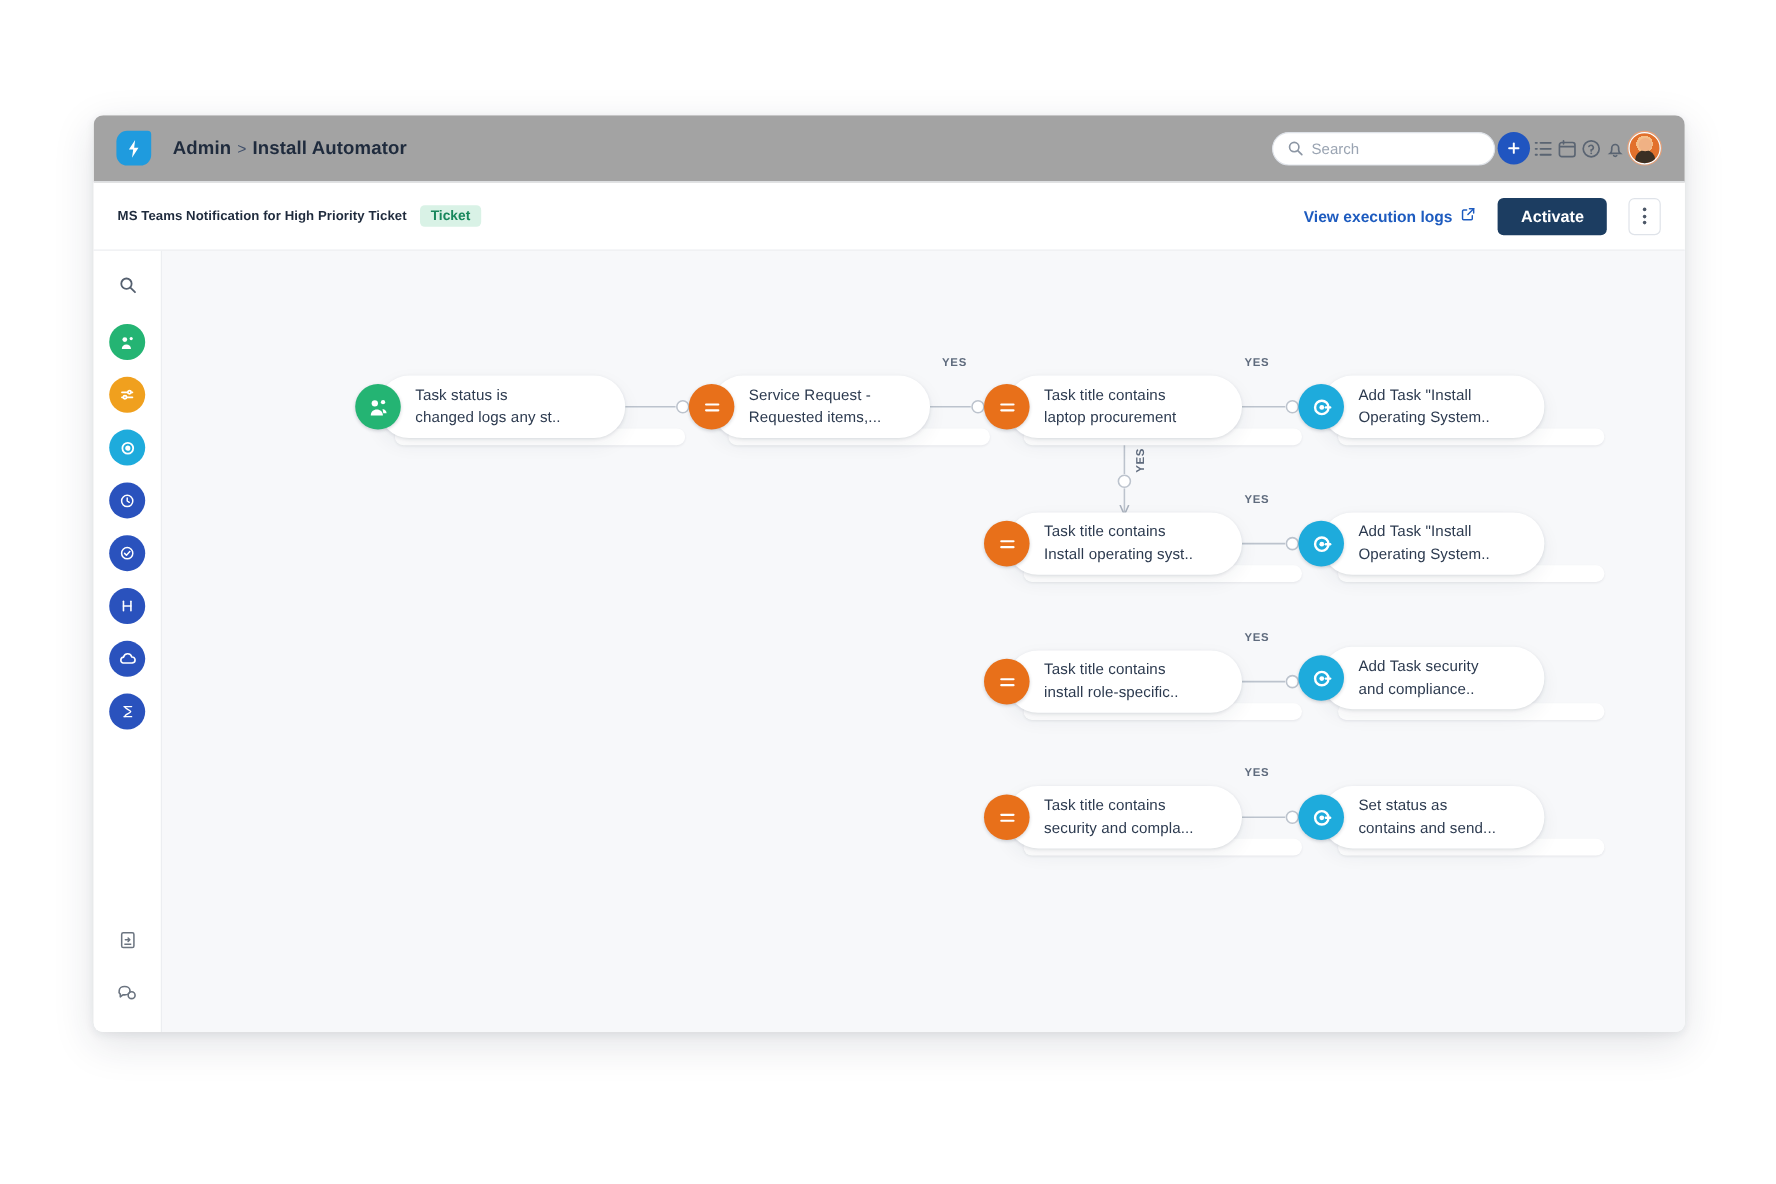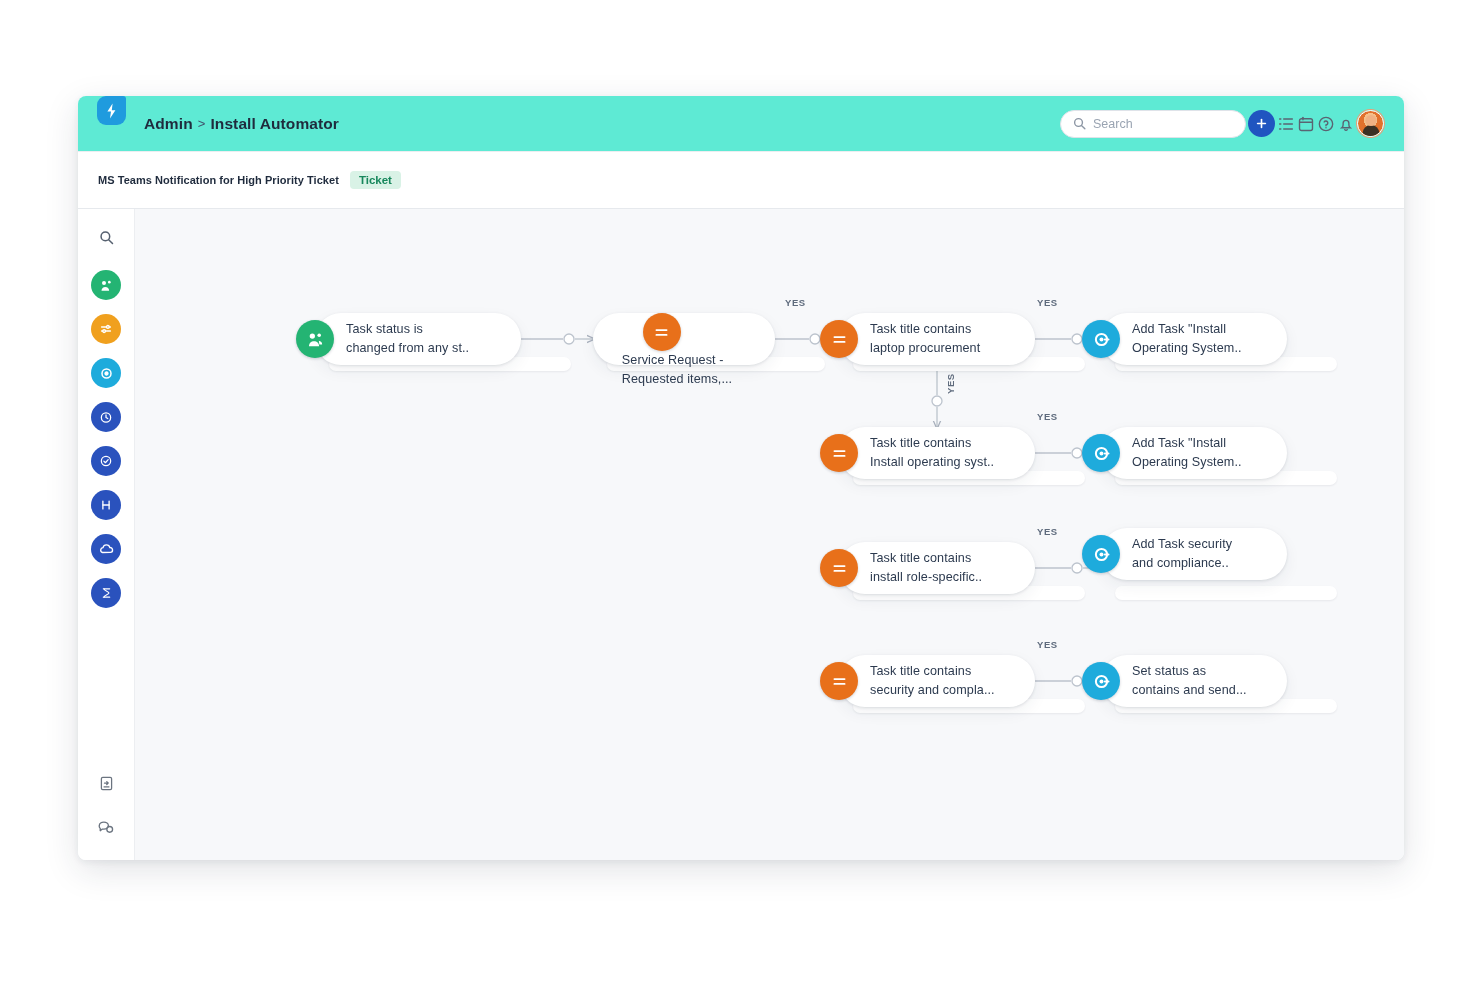--- a/index.html
+++ b/index.html
@@ -18,23 +18,23 @@
     background: #ffffff;
     border-radius: 8px;
     box-shadow: 0 10px 34px rgba(30,40,60,.13), 0 2px 7px rgba(30,40,60,.07);
     overflow: hidden;
   }
 
   
   #topbar {
     position: relative;
     height: 56px;
-    background: #5eead4;
+    background: #a3a3a3;
     border-bottom: 1px solid #eceef1;
-    display: flex; 
+    display: flex; align-items: center;
   }
   #brand-logo {
     margin-left: 19px;
     width: 29px; height: 29px;
     background: #1f9bde;
     border-radius: 9px 3px 9px 9px;
     display: flex; align-items: center; justify-content: center;
     flex: none;
   }
   #brand-logo svg { display: block; }
@@ -275,20 +275,40 @@
       </span>
 
       <div id="avatar"></div>
     </div>
   </div>
 
   <div id="subbar">
     <span id="flow-title">MS Teams Notification for High Priority Ticket</span>
     <span id="status-badge">Ticket</span>
 
+    <div id="subbar-right">
+      <div id="exec-logs">
+        <span>View execution logs</span>
+        <span>
+          <svg width="13" height="13" viewBox="0 0 16 16" stroke="#1d5bbf" stroke-width="1.5" fill="none" stroke-linecap="round">
+            <path d="M9.3 2.4 h4.3 v4.3"></path>
+            <path d="M13.6 2.4 L7.7 8.3"></path>
+            <path d="M12.2 9.6 v3.1 a1.1 1.1 0 0 1-1.1 1.1 H3.3 a1.1 1.1 0 0 1-1.1-1.1 V4.9 a1.1 1.1 0 0 1 1.1-1.1 h3.1"></path>
+          </svg>
+        </span>
+      </div>
+
+      <button id="activate-button">Activate</button>
+
+      <button id="kebab-button" aria-label="more">
+        <i></i>
+        <i></i>
+        <i></i>
+      </button>
+    </div>
   </div>
 
   <div id="body-area">
 
     <div id="left-rail">
 
       <div class="rail-item plain">
         <svg width="15" height="15" viewBox="0 0 16 16" fill="none" stroke="#55606f" stroke-width="1.6">
           <circle cx="6.8" cy="6.8" r="4.6"></circle>
             <line x1="10.3" y1="10.3" x2="14.4" y2="14.4" stroke-linecap="round"></line>
@@ -416,24 +436,24 @@
           <div class="node" style="left: 180px; top: 104px; width: 206px;">
             <div class="node-icon" style="background: rgb(36, 180, 115);">
               <svg width="19" height="19" viewBox="0 0 18 18" fill="#fff">
                 <circle cx="6" cy="5.8" r="2.5"></circle>
                 <circle cx="12.5" cy="4.9" r="1.7"></circle>
                 <path d="M2.8 15.4 c0-3.1 2.1-4.8 4.8-4.8 s4.8 1.7 4.8 4.8Z"></path>
                 <path d="M12.1 10.3 c2 .2 3.2 1.6 3.2 3.4 h-2.6 Z"></path>
               </svg>
             </div>
             <div class="node-label">Task status is
-changed from any st..</div>
+changed logs any st..</div>
           </div>
           <div class="stack" style="left: 472px; top: 148px; width: 218px; height: 14px;"></div>
-          <div class="node" style="left: 458px; top: 104px; width: 182px; flex-direction: column;">
+          <div class="node" style="left: 458px; top: 104px; width: 182px;">
             <div class="node-icon" style="background: rgb(232, 112, 26);">
               <svg width="17" height="17" viewBox="0 0 18 18" stroke="#fff" stroke-width="1.9" stroke-linecap="round">
                 <line x1="3.6" y1="6.4" x2="14.4" y2="6.4"></line>
                 <line x1="3.6" y1="11.6" x2="14.4" y2="11.6"></line>
               </svg>
             </div>
             <div class="node-label">Service Request -
 Requested items,...</div>
           </div>
           <div class="stack" style="left: 718px; top: 148px; width: 232px; height: 14px;"></div>
@@ -487,21 +507,21 @@
             <div class="node-icon" style="background: rgb(232, 112, 26);">
               <svg width="17" height="17" viewBox="0 0 18 18" stroke="#fff" stroke-width="1.9" stroke-linecap="round">
                 <line x1="3.6" y1="6.4" x2="14.4" y2="6.4"></line>
                 <line x1="3.6" y1="11.6" x2="14.4" y2="11.6"></line>
               </svg>
             </div>
             <div class="node-label">Task title contains
 install role-specific..</div>
           </div>
           <div class="stack" style="left: 980px; top: 377px; width: 222px; height: 14px;"></div>
-          <div class="node" style="left: 966px; top: 319px; width: 186px;">
+          <div class="node" style="left: 966px; top: 330px; width: 186px;">
             <div class="node-icon" style="background: rgb(30, 171, 220);">
               <svg width="19" height="19" viewBox="0 0 18 18" fill="none" stroke="#fff" stroke-width="1.9">
                 <circle cx="9" cy="9" r="5.3"></circle>
                 <circle cx="9" cy="9" r="1.9" fill="#fff" stroke="none"></circle>
                 <line x1="12.2" y1="9" x2="15.6" y2="9" stroke-linecap="round"></line>
               </svg>
             </div>
             <div class="node-label">Add Task security
 and compliance..</div>
           </div>

